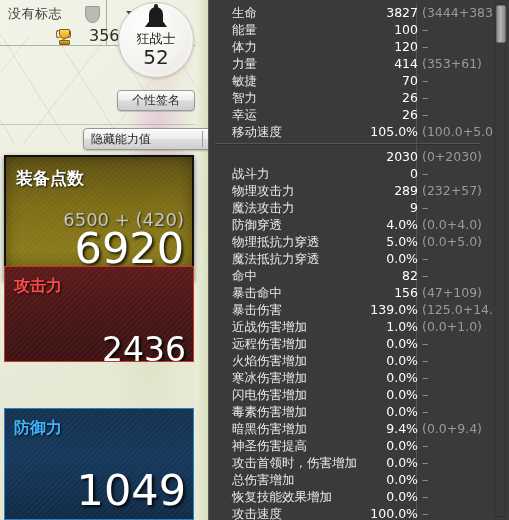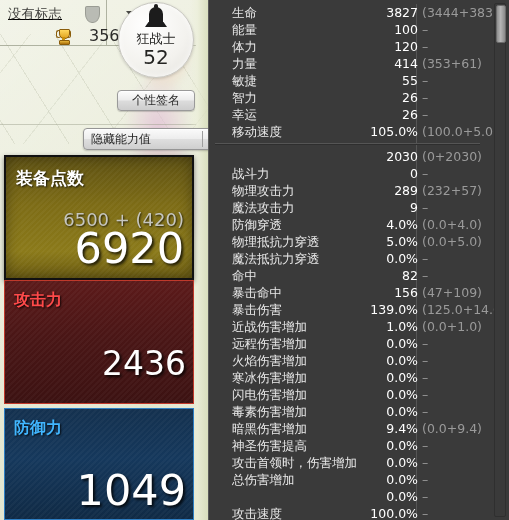--- a/index.html
+++ b/index.html
@@ -89,21 +89,20 @@
     background: rgba(150,155,135,0.45);
   }
 
   
   .guild-row {
     position: absolute;
     left: 8px; top: 5px;
     display: flex;
     align-items: center;
     gap: 23px;
-    text-decoration: underline;
   }
   .guild-label {
     font-size: 13px;
     color: #3b3b38;
     letter-spacing: .5px;
     white-space: nowrap;
   }
   .guild-shield {
     width: 13px; height: 15px;
     background: #b9bbb4;
@@ -323,22 +322,22 @@
     font-size: 43px;
     line-height: 46px;
     color: #ffffff;
     text-shadow: 2px 2px 3px rgba(0,0,0,.8);
     letter-spacing: 0px;
   }
 
   
   .atk-panel {
     position: absolute;
-    left: 4px; top: 280px;
-    width: 190px; height: 124px;
+    left: 4px; top: 266px;
+    width: 190px; height: 96px;
     background:
       repeating-linear-gradient(135deg, rgba(255,255,255,0.03) 0 2px, rgba(0,0,0,0) 2px 4px),
       linear-gradient(180deg, #5c1a1a 0%, #4a1616 45%, #3c1212 100%);
     border: 1px solid #c0392b;
     box-sizing: border-box;
     overflow: hidden;
   }
   .atk-title {
     position: absolute;
     left: 9px; top: 9px;
@@ -562,21 +561,21 @@
             <span class="stat-value">120</span>
             <span class="stat-detail">–</span>
           </div>
           <div class="stat-row">
             <span class="stat-name">力量</span>
             <span class="stat-value">414</span>
             <span class="stat-detail">(353+61)</span>
           </div>
           <div class="stat-row">
             <span class="stat-name">敏捷</span>
-            <span class="stat-value">55</span>
+            <span class="stat-value">70</span>
             <span class="stat-detail">–</span>
           </div>
           <div class="stat-row">
             <span class="stat-name">智力</span>
             <span class="stat-value">26</span>
             <span class="stat-detail">–</span>
           </div>
           <div class="stat-row">
             <span class="stat-name">幸运</span>
             <span class="stat-value">26</span>
@@ -683,20 +682,21 @@
             <span class="stat-name">攻击首领时，伤害增加</span>
             <span class="stat-value">0.0%</span>
             <span class="stat-detail">–</span>
           </div>
           <div class="stat-row">
             <span class="stat-name">总伤害增加</span>
             <span class="stat-value">0.0%</span>
             <span class="stat-detail">–</span>
           </div>
           <div class="stat-row">
+            <span class="stat-name">恢复技能效果增加</span>
             <span class="stat-value">0.0%</span>
             <span class="stat-detail">–</span>
           </div>
           <div class="stat-row">
             <span class="stat-name">攻击速度</span>
             <span class="stat-value">100.0%</span>
             <span class="stat-detail">–</span>
           </div>
         </div>
       </div>

